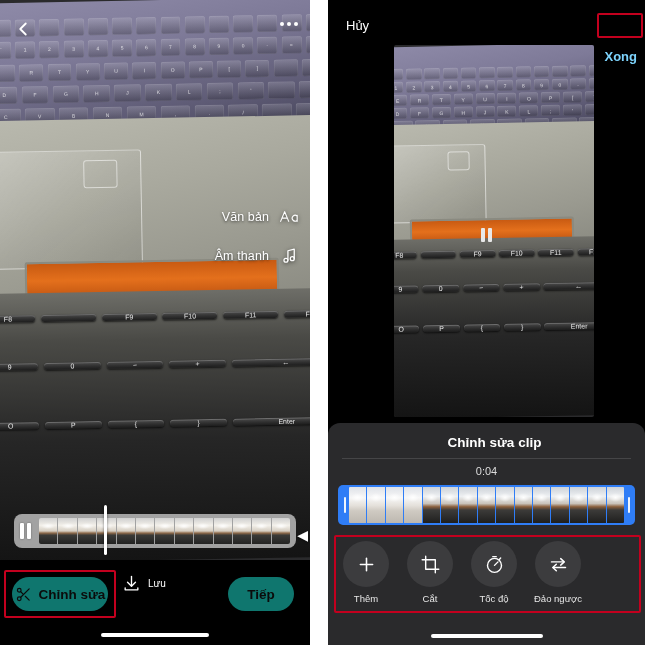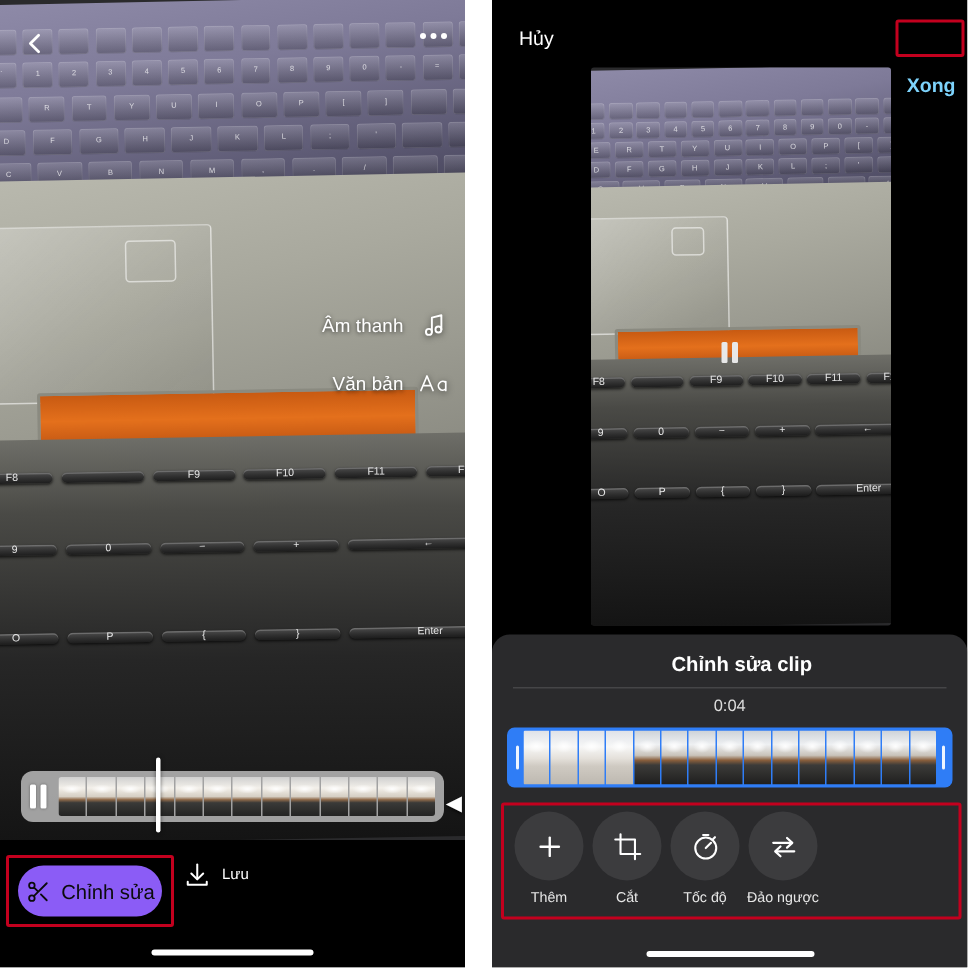--- a/index.html
+++ b/index.html
@@ -141,23 +141,23 @@
   
   .left-bottom {
     position: absolute; left: 0; bottom: 0; width: 310px; height: 85px;
     background: #000; z-index: 25;
   }
   .edit-hl {
     position: absolute; left: 4px; top: 10px; width: 112px; height: 48px;
     border: 2px solid #c3001e; border-radius: 2px;
   }
   .pill {
-    position: absolute; background: #8b5cf6; border-radius: 22px;
+    position: absolute; background: #0f766e; border-radius: 22px;
     display: flex; align-items: center; justify-content: center; gap: 7px;
-    color: #0b0b0b; font-size: 13.5px; font-weight: 400; cursor: pointer;
+    color: #0b0b0b; font-size: 13.5px; font-weight: 700; cursor: pointer;
     font-family: "Liberation Sans", sans-serif;
   }
   #edit-pill { left: 12px; top: 17px; width: 96px; height: 34px; }
   #next-pill { right: 16px; top: 17px; width: 66px; height: 34px; }
   .save-col {
     position: absolute; left: 122px; top: 14px; width: 42px;
     display: flex; flex-direction: row; align-items: center; gap: 7px; cursor: pointer;
   }
   .save-col .cap { color: #fff; font-size: 10px; font-family:"Liberation Sans",sans-serif; }
   .home-ind {
@@ -235,21 +235,21 @@
     content:""; position:absolute; left:14%; right:14%; top:16%; height:26%;
     background: radial-gradient(ellipse at center, rgba(255,255,255,.95), rgba(255,255,255,0) 70%);
   }
 
   .tools-hl {
     position: absolute; left: 6px; top: 112px; width: 307px; height: 78px;
     border: 2px solid #c3001e; border-radius: 2px; pointer-events: none;
   }
   .tools {
     position: absolute; left: 12px; top: 118px; right: 0; height: 70px;
-    display: flex; align-items: flex-start;
+    display: flex; gap: 12px; align-items: flex-start;
   }
   .tool { width: 52px; flex: 0 0 auto; display: flex; flex-direction: column;
           align-items: center; gap: 6px; cursor: pointer; }
   .tool .circ {
     width: 46px; height: 46px; border-radius: 50%;
     background: #3c3c3e; display: flex; align-items: center; justify-content: center;
   }
   .tool .cap { color: #e6e6e6; font-size: 9.5px; white-space: nowrap;
                font-family: "Liberation Sans", sans-serif; }
   .home-ind-r {
@@ -384,36 +384,36 @@
 
     <div class="more-dots">
       <i></i>
         <i></i>
         <i></i>
     </div>
 
     <div class="side-menu">
 
       <div class="side-item">
+        <span class="lbl">Văn bản</span>
+        <span class="ico">
+          <svg width="21" height="19" viewBox="0 0 26 20" fill="none" stroke="#fff" stroke-width="1.4" stroke-linecap="round" stroke-linejoin="round">
+            <path d="M2 16 L7 4 L12 16 M3.7 12 h6.6"></path>
+            <path d="M22.5 9.5a3.6 3.6 0 1 0 0 5.2 M22.5 8.6 V16"></path>
+          </svg>
+        </span>
+      </div>
+
+      <div class="side-item">
         <span class="lbl">Âm thanh</span>
         <span class="ico">
           <svg width="19" height="19" viewBox="0 0 24 24" fill="none" stroke="#fff" stroke-width="1.6" stroke-linecap="round" stroke-linejoin="round">
             <path d="M10 18V6l8-2v12"></path>
               <circle cx="7.5" cy="18" r="2.5"></circle>
               <circle cx="15.5" cy="16" r="2.5"></circle>
-          </svg>
-        </span>
-      </div>
-
-      <div class="side-item">
-        <span class="lbl">Văn bản</span>
-        <span class="ico">
-          <svg width="21" height="19" viewBox="0 0 26 20" fill="none" stroke="#fff" stroke-width="1.4" stroke-linecap="round" stroke-linejoin="round">
-            <path d="M2 16 L7 4 L12 16 M3.7 12 h6.6"></path>
-            <path d="M22.5 9.5a3.6 3.6 0 1 0 0 5.2 M22.5 8.6 V16"></path>
           </svg>
         </span>
       </div>
 
 
     </div>
 
     <div class="scrubber">
       <span class="pause-btn">
           <i></i>
@@ -458,20 +458,23 @@
         <span>
           <svg width="19" height="19" viewBox="0 0 24 24" fill="none" stroke="#fff" stroke-width="1.7" stroke-linecap="round" stroke-linejoin="round">
             <line x1="12" y1="3" x2="12" y2="15"></line>
             <polyline points="7 10.5 12 15.5 17 10.5"></polyline>
             <path d="M4 17.5 L4 20 L20 20 L20 17.5"></path>
           </svg>
         </span>
         <span class="cap">Lưu</span>
       </div>
 
+      <div class="pill" id="next-pill">
+        <span>Tiếp</span>
+      </div>
 
       <div class="home-ind"></div>
     </div>
   </div>
 
   <div class="panel" id="panel-right">
 
     <div class="top-bar-r">
       <span class="cancel-txt">Hủy</span>
       <span class="done-hl"></span>

